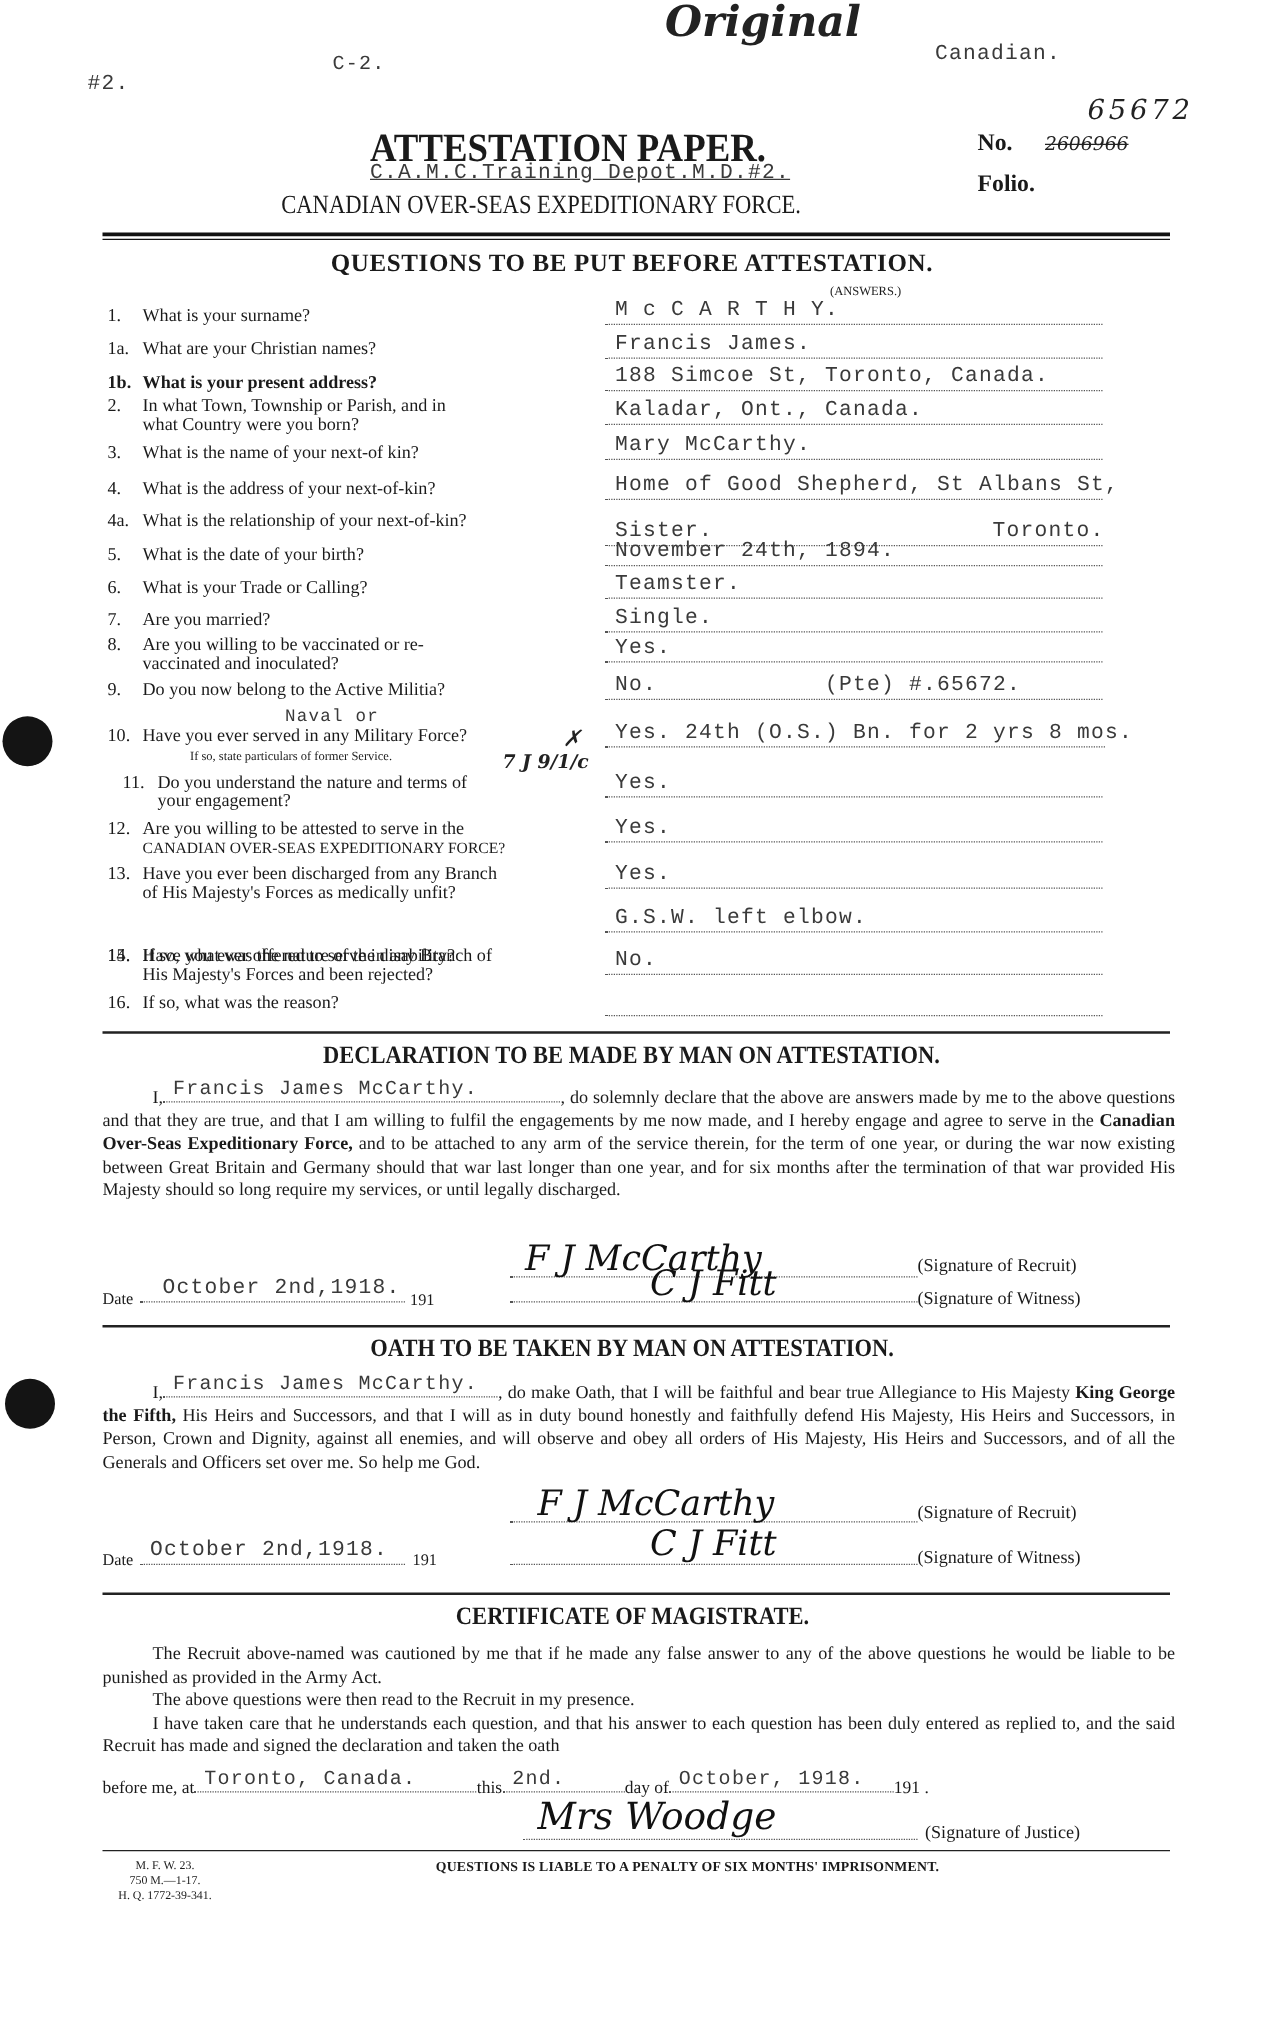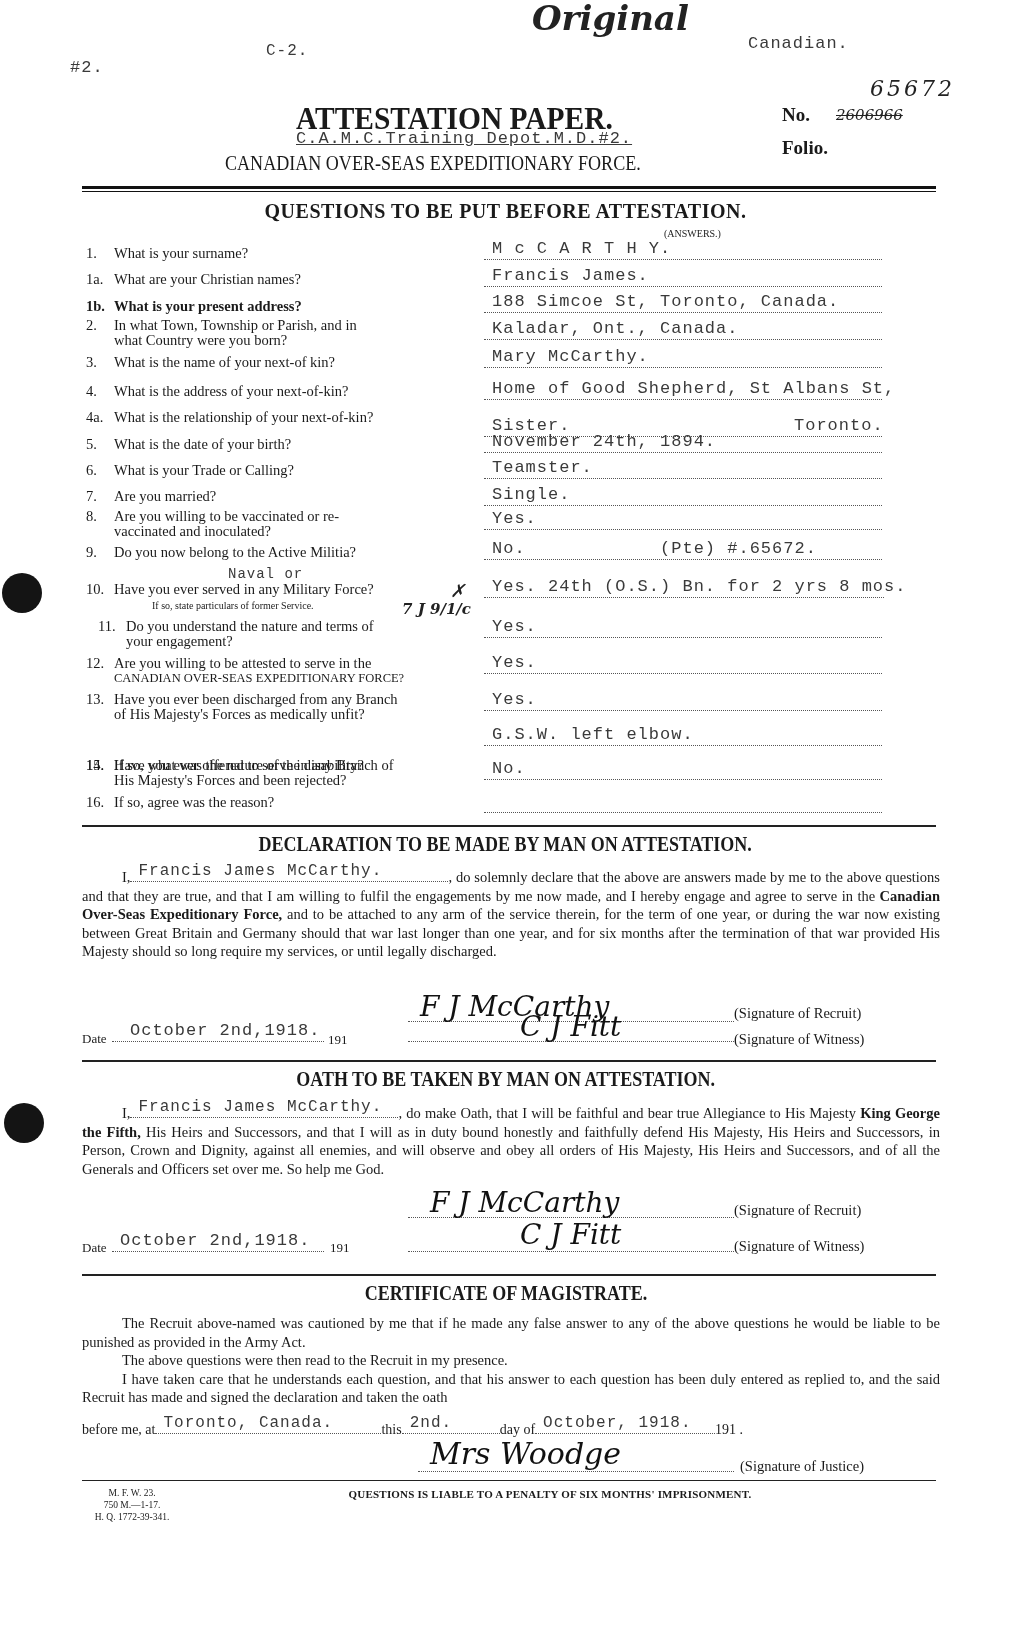--- a/index.html
+++ b/index.html
@@ -172,21 +172,21 @@
 <div class="q" style="top:730px;margin-top:28px;"><span class="num">14.</span><span class="txt">If so, what was the nature of the disability?</span></div>
 <div class="ans" style="top:724px;">
     <span class="type">G.S.W. left elbow.</span>
   </div>
 
 <div class="q" style="top:758px;"><span class="num">15.</span><span class="txt">Have you ever offered to serve in any Branch of</span><span class="cont">His Majesty's Forces and been rejected?</span></div>
 <div class="ans" style="top:758px;">
     <span class="type">No.</span>
   </div>
 
-<div class="q" style="top:795px;"><span class="num">16.</span><span class="txt">If so, agree was the reason?</span></div>
+<div class="q" style="top:795px;"><span class="num">16.</span><span class="txt">If so, what was the reason?</span></div>
 <div class="ans" style="top:791px;">
     <span class="type"></span>
   </div>
 
 <div class="thinrule" style="top:825px;"></div>
 
 <div class="section-title" style="top:833px; font-size:20px;"><span class="cond" style="transform:scaleX(0.9); transform-origin:center;">DECLARATION TO BE MADE BY MAN ON ATTESTATION.</span></div>
 <div class="para" style="top:866px;">
   <span class="indent"></span><span>I,</span><span class="inline-fill" style="width:318px;"><span class="type">Francis James McCarthy.</span></span><span>, do solemnly declare that the above are answers made by me to the above questions and that they are true, and that I am willing to fulfil the engagements by me now made, and I hereby engage and agree to serve in the </span><b>Canadian Over-Seas Expeditionary Force,</b><span> and to be attached to any arm of the service therein, for the term of one year, or during the war now existing between Great Britain and Germany should that war last longer than one year, and for six months after the termination of that war provided His Majesty should so long require my services, or until legally discharged.</span>
 </div>

